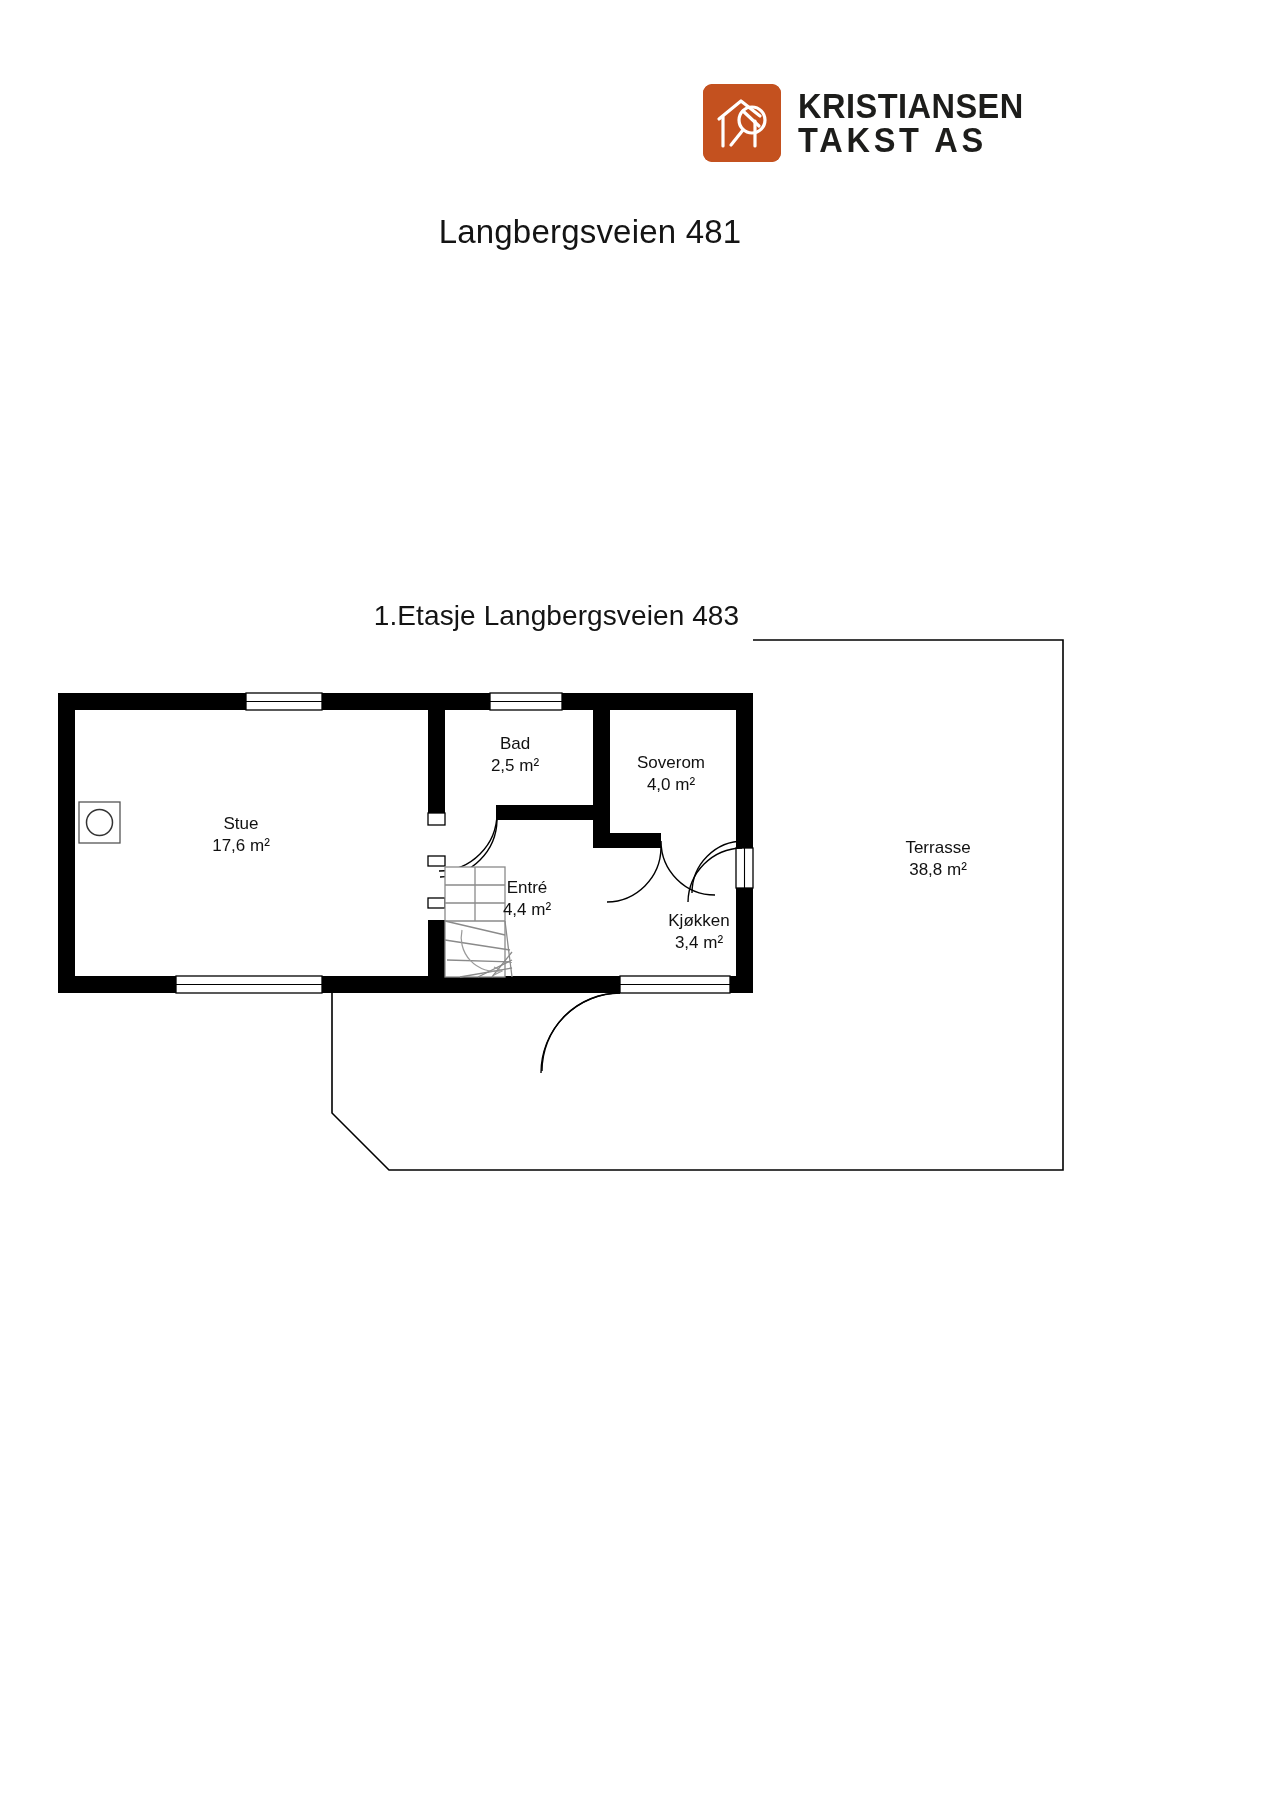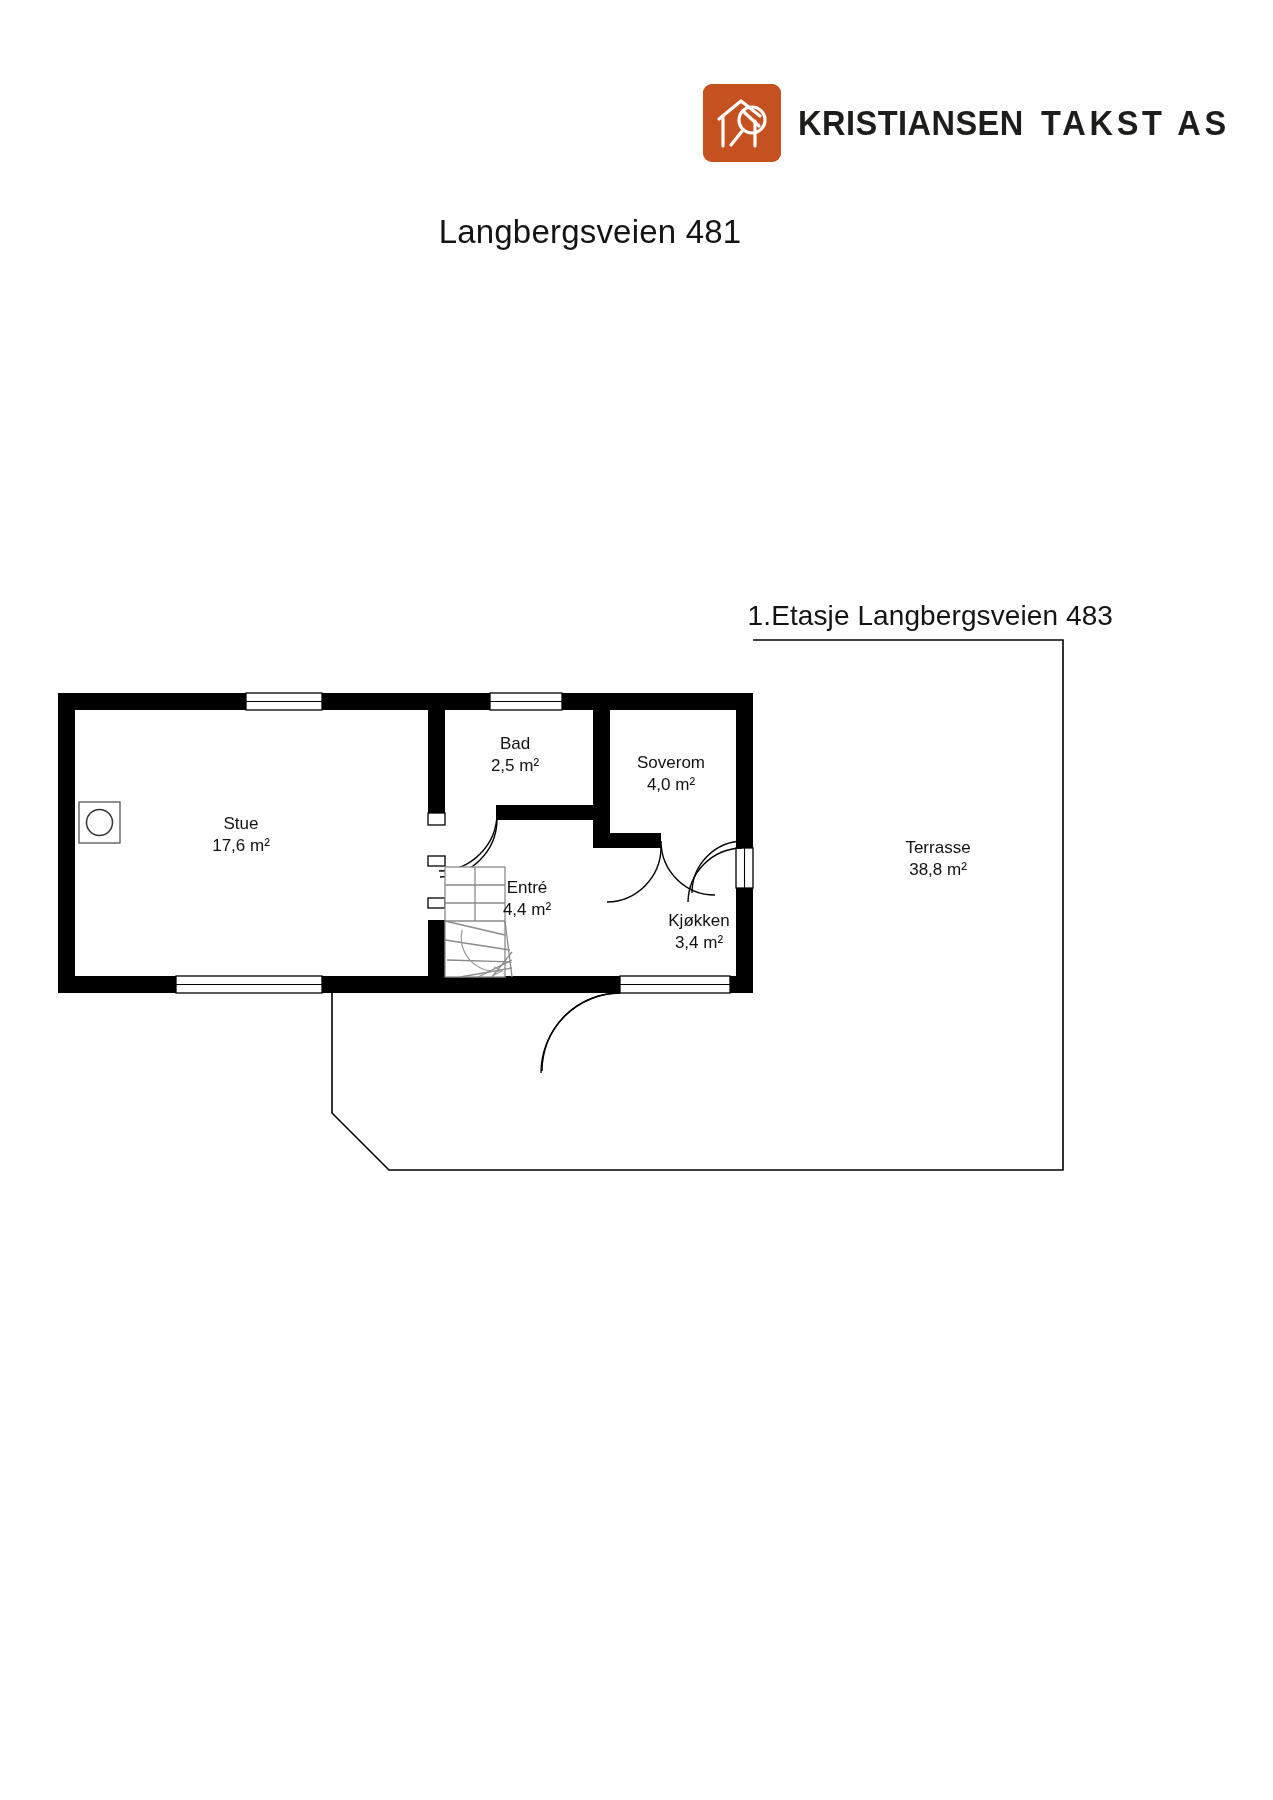--- a/index.html
+++ b/index.html
@@ -29,21 +29,21 @@
   #logo-mark {
     width: 78px;
     height: 78px;
     border-radius: 9px;
     background: var(--brand, #c4511f);
     display: block;
     flex: 0 0 auto;
   }
   #logo-wordmark {
     display: flex;
-    flex-direction: row;
+    flex-direction: column;
     justify-content: flex-end;
     line-height: 0.96;
   }
   .wordmark-line {
     font-family: "Liberation Sans", sans-serif;
     font-weight: bold;
     font-size: 35px;
     letter-spacing: 0.5px;
     color: #1d1d1b;
     white-space: nowrap;
@@ -67,21 +67,21 @@
     letter-spacing: 0.2px;
     padding-left: 36px;
   }
 
   
   #plan-title {
     position: absolute;
     left: 0;
     top: 600px;
     width: 1113px;
-    text-align: right;
+    text-align: center;
     font-size: 28px;
     font-weight: normal;
     color: #141414;
     letter-spacing: 0.1px;
   }
 
   
   #floorplan-wrap {
     position: absolute;
     left: 0px;

